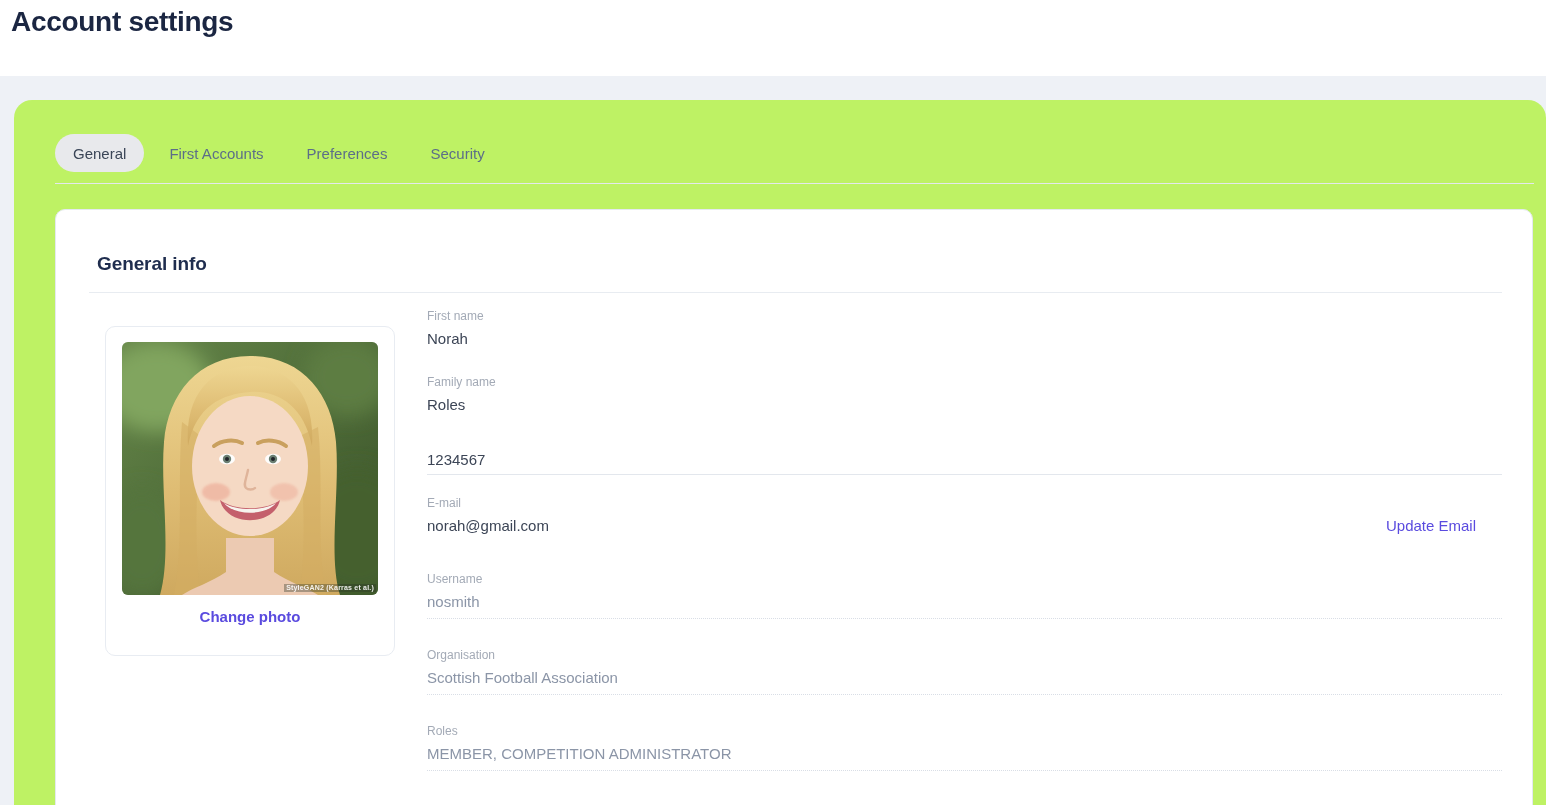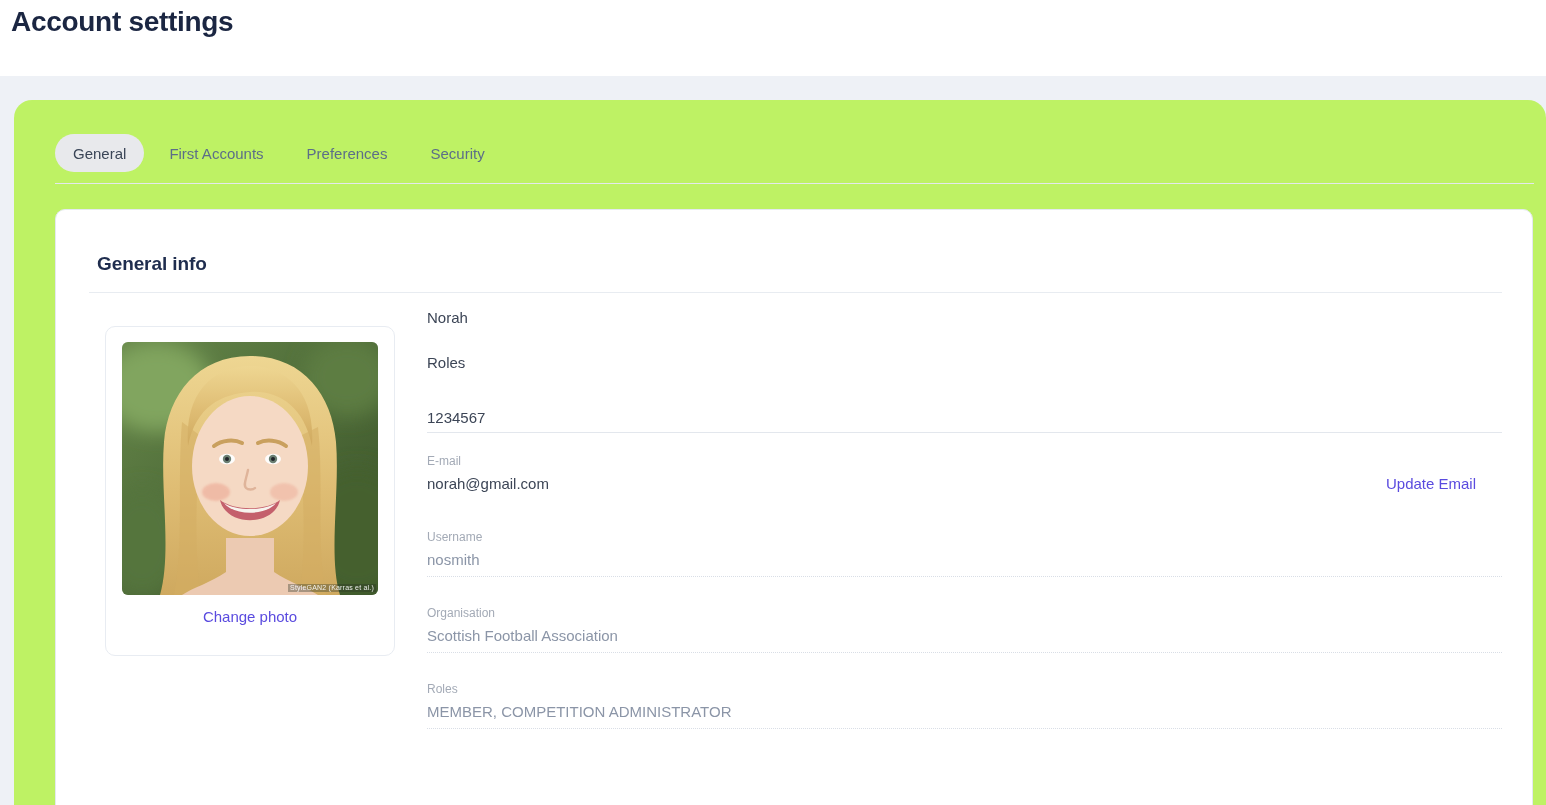--- a/index.html
+++ b/index.html
@@ -52,21 +52,21 @@
     padding:43px 30px 0 41px;background:#fff;
   }
   .section-title{
     margin:0;font-size:19px;font-weight:700;color:var(--heading);letter-spacing:-0.1px;
   }
   .section-divider{margin:17px 0 0 -8px;width:1413px;height:1px;background:#e8ecf1;}
   .content-row{display:flex;margin-top:16px;align-items:flex-start;}
   .photo-card{
     flex:0 0 auto;margin:17px 0 0 8px;width:290px;height:330px;
     border:1px solid #e8ecf2;border-radius:10px;
-    padding:15px 16px 0;text-align:center;background:#fff;
+    padding:15px 16px 0;text-align:center;background:#fff;font-weight:bold;
   }
   .photo{
     position:relative;width:256px;height:253px;border-radius:6px;overflow:hidden;
   }
   .photo svg{display:block;}
   .photo-watermark{
     position:absolute;right:2px;bottom:3px;
     font-size:7px;line-height:8px;color:rgba(255,255,255,.9);
     background:rgba(40,50,35,.35);padding:0 2px;letter-spacing:0.2px;
   }
@@ -161,24 +161,26 @@
             <path d="M102 161 C114 169 142 169 154 161 C144 174 112 174 102 161 Z" fill="#f7f3ee"></path>
           </svg>
           <div class="photo-watermark">StyleGAN2 (Karras et al.)</div>
         </div>
         <span class="change-photo">Change photo</span>
       </div>
 
       <div class="fields-col">
 
         <div class="field">
+          <div class="field-label">First name</div>
           <div class="field-value">Norah</div>
         </div>
 
         <div class="field mb-lg">
+          <div class="field-label">Family name</div>
           <div class="field-value">Roles</div>
         </div>
 
         <div class="field u-solid mb-sm">
           <div class="field-value">1234567</div>
         </div>
 
         <div class="field mb-lg">
           <div class="field-label">E-mail</div>
           <div class="field-value-row">

